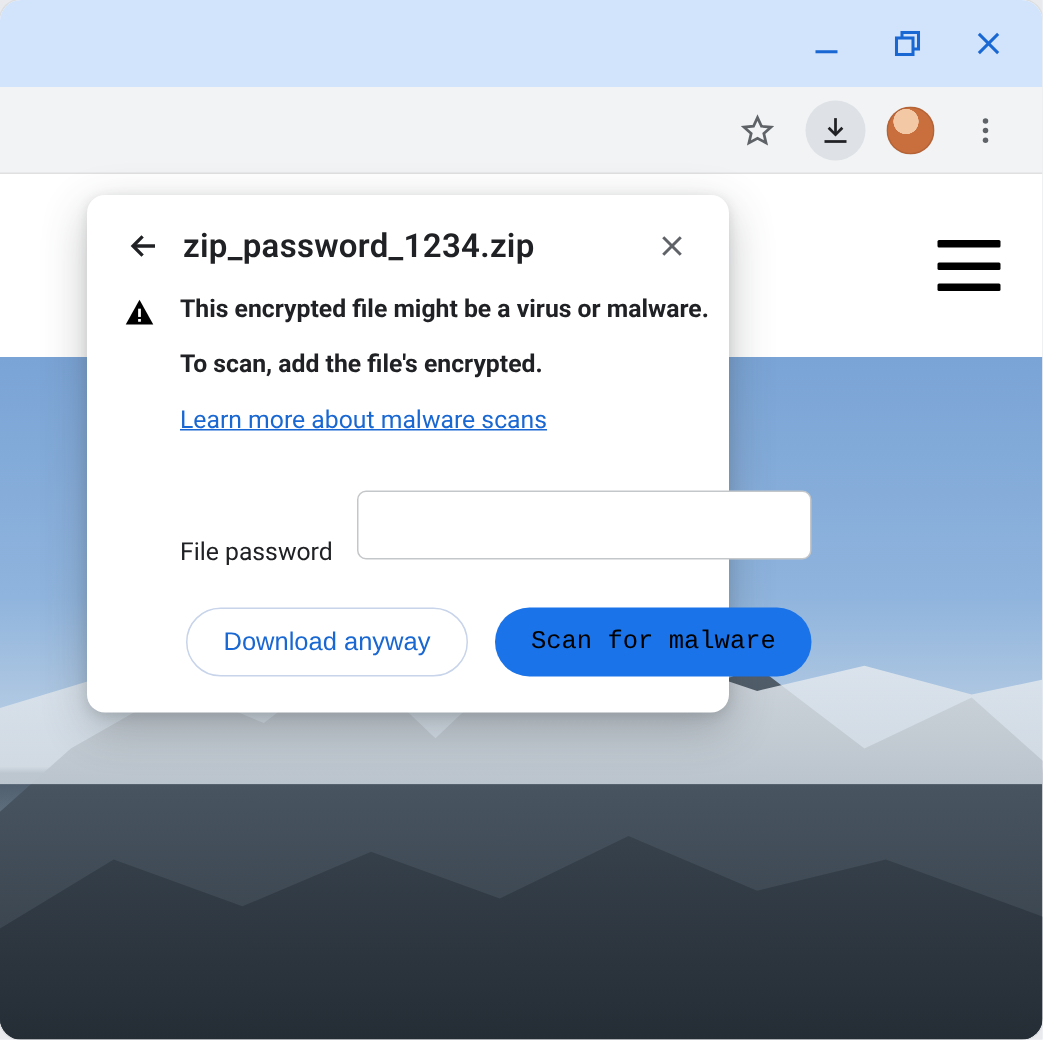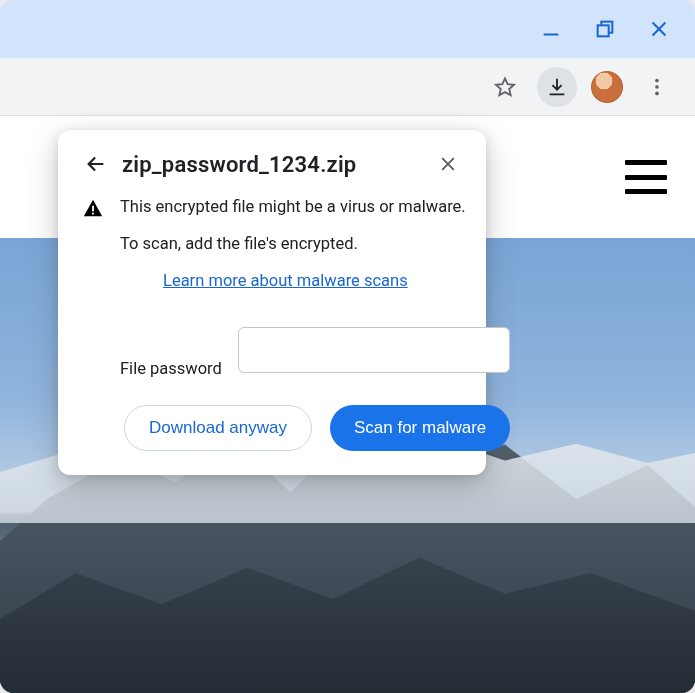--- a/index.html
+++ b/index.html
@@ -154,22 +154,22 @@
   .dlg-close svg { width: 20px; height: 20px; }
   .dlg-body {
     display: flex; gap: 14px;
   }
   .warn {
     width: 24px; flex: 0 0 24px; margin-top: 2px;
     color: #000;
   }
   .warn svg { width: 22px; height: 22px; }
   .dlg-text { flex: 1; font-size: 16.5px; line-height: 1.38; color: var(--text); }
-  .dlg-text p { margin: 0 0 14px 0; }
-  .dlg-link { color: var(--chrome-blue2); text-decoration: underline; display: inline-block; margin-bottom: 18px; font-size: 16.5px; margin-left: 43px; }
+  .dlg-text p { margin: 0 0 14px 0; font-weight: bold; }
+  .dlg-link { color: var(--chrome-blue2); text-decoration: underline; display: inline-block; margin-bottom: 18px; font-size: 16.5px; }
   .pwrow {
     display: flex; align-items: center; gap: 16px;
     margin: 8px 0 24px 0;
   }
   .pwlabel { font-size: 16.5px; color: var(--text); margin-top: 40px; }
   .pwinput {
     flex: 1;
     height: 46px;
     border: 1px solid #c4c7c9;
     border-radius: 6px;
@@ -192,21 +192,22 @@
     border: none;
     white-space: nowrap;
   }
   .btn.secondary {
     background: #fff;
     color: var(--chrome-blue2);
     border: 1px solid #c8d4ea;
   }
   .btn.primary {
     background: var(--chrome-blue);
-    color: #ffffff;
+    color: #000000;
+    font-family: Liberation Mono, monospace;
   }
 </style>
 </head>
 <body>
 
 <div class="window">
 
   <div class="tabstrip">
     <div class="winctl">
       <svg viewBox="0 0 24 24">

